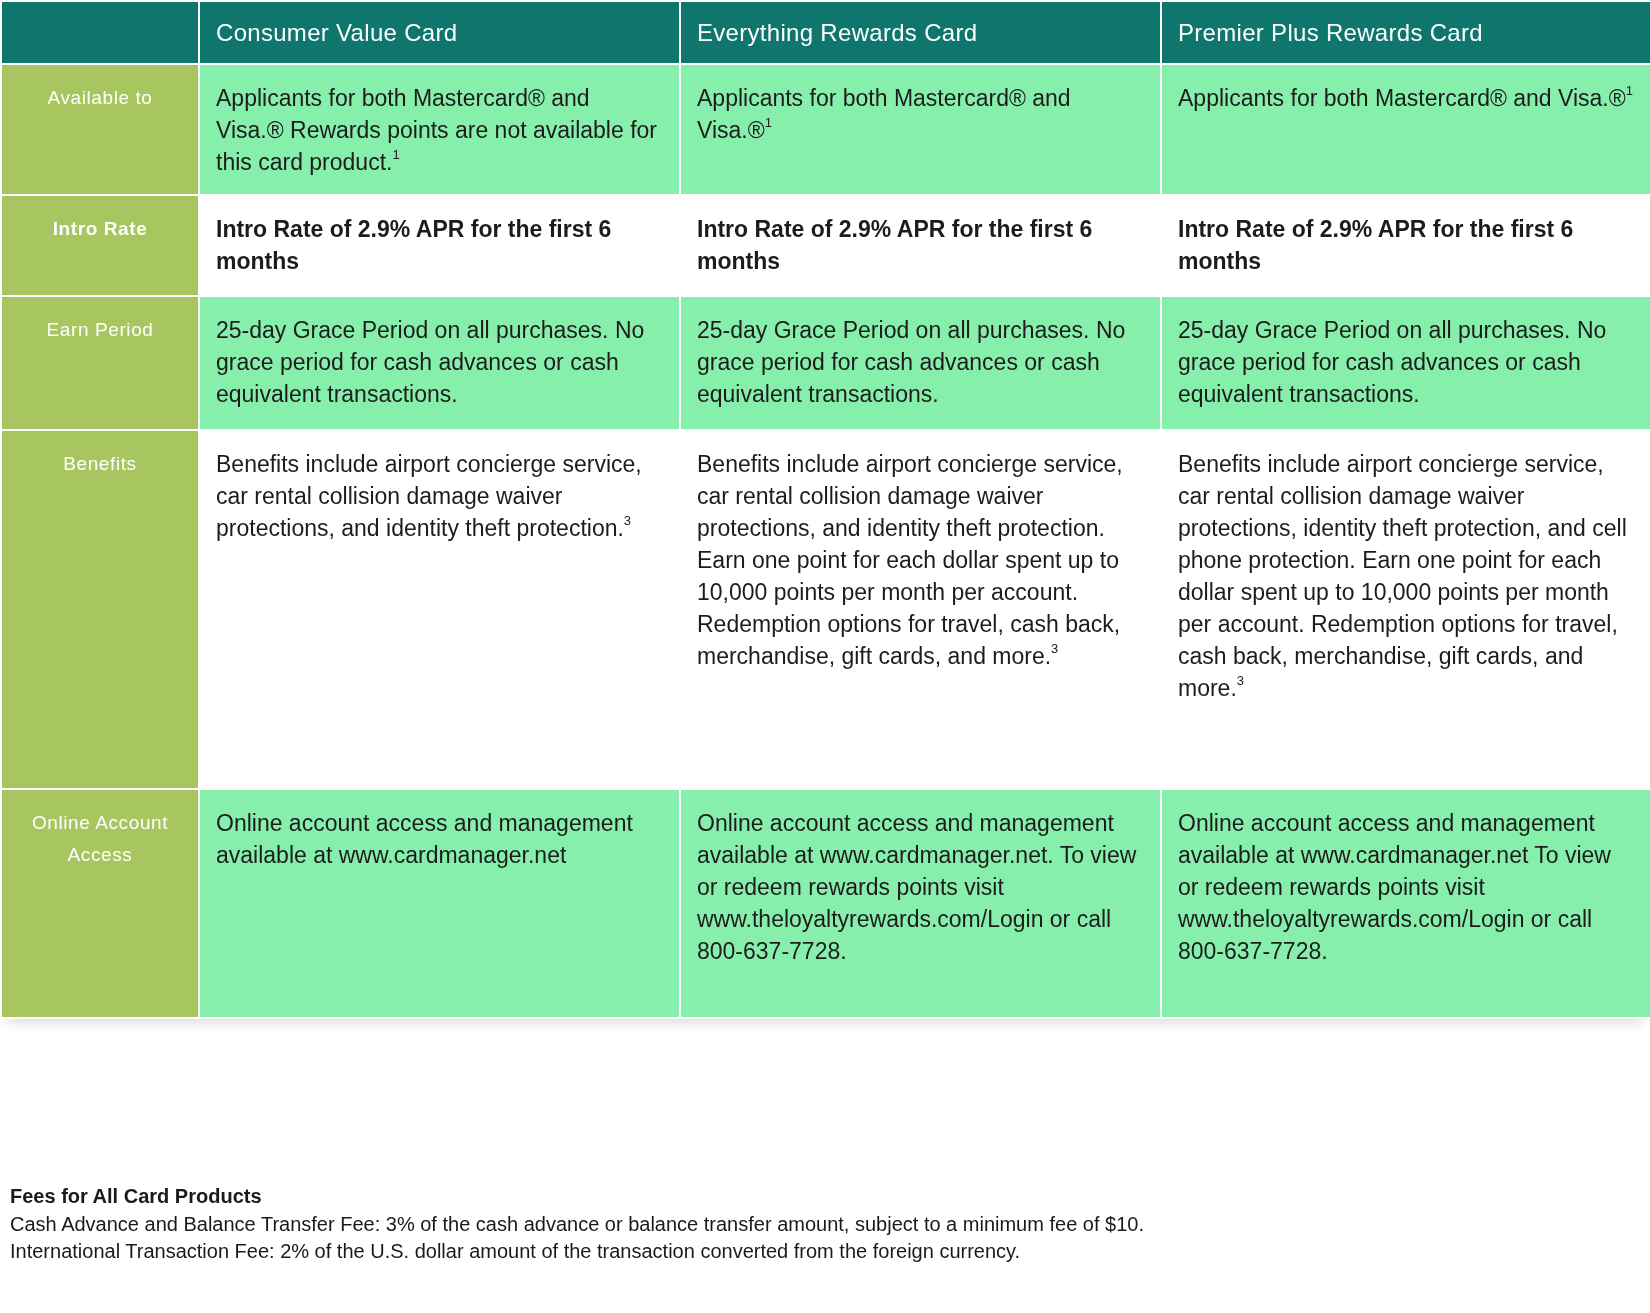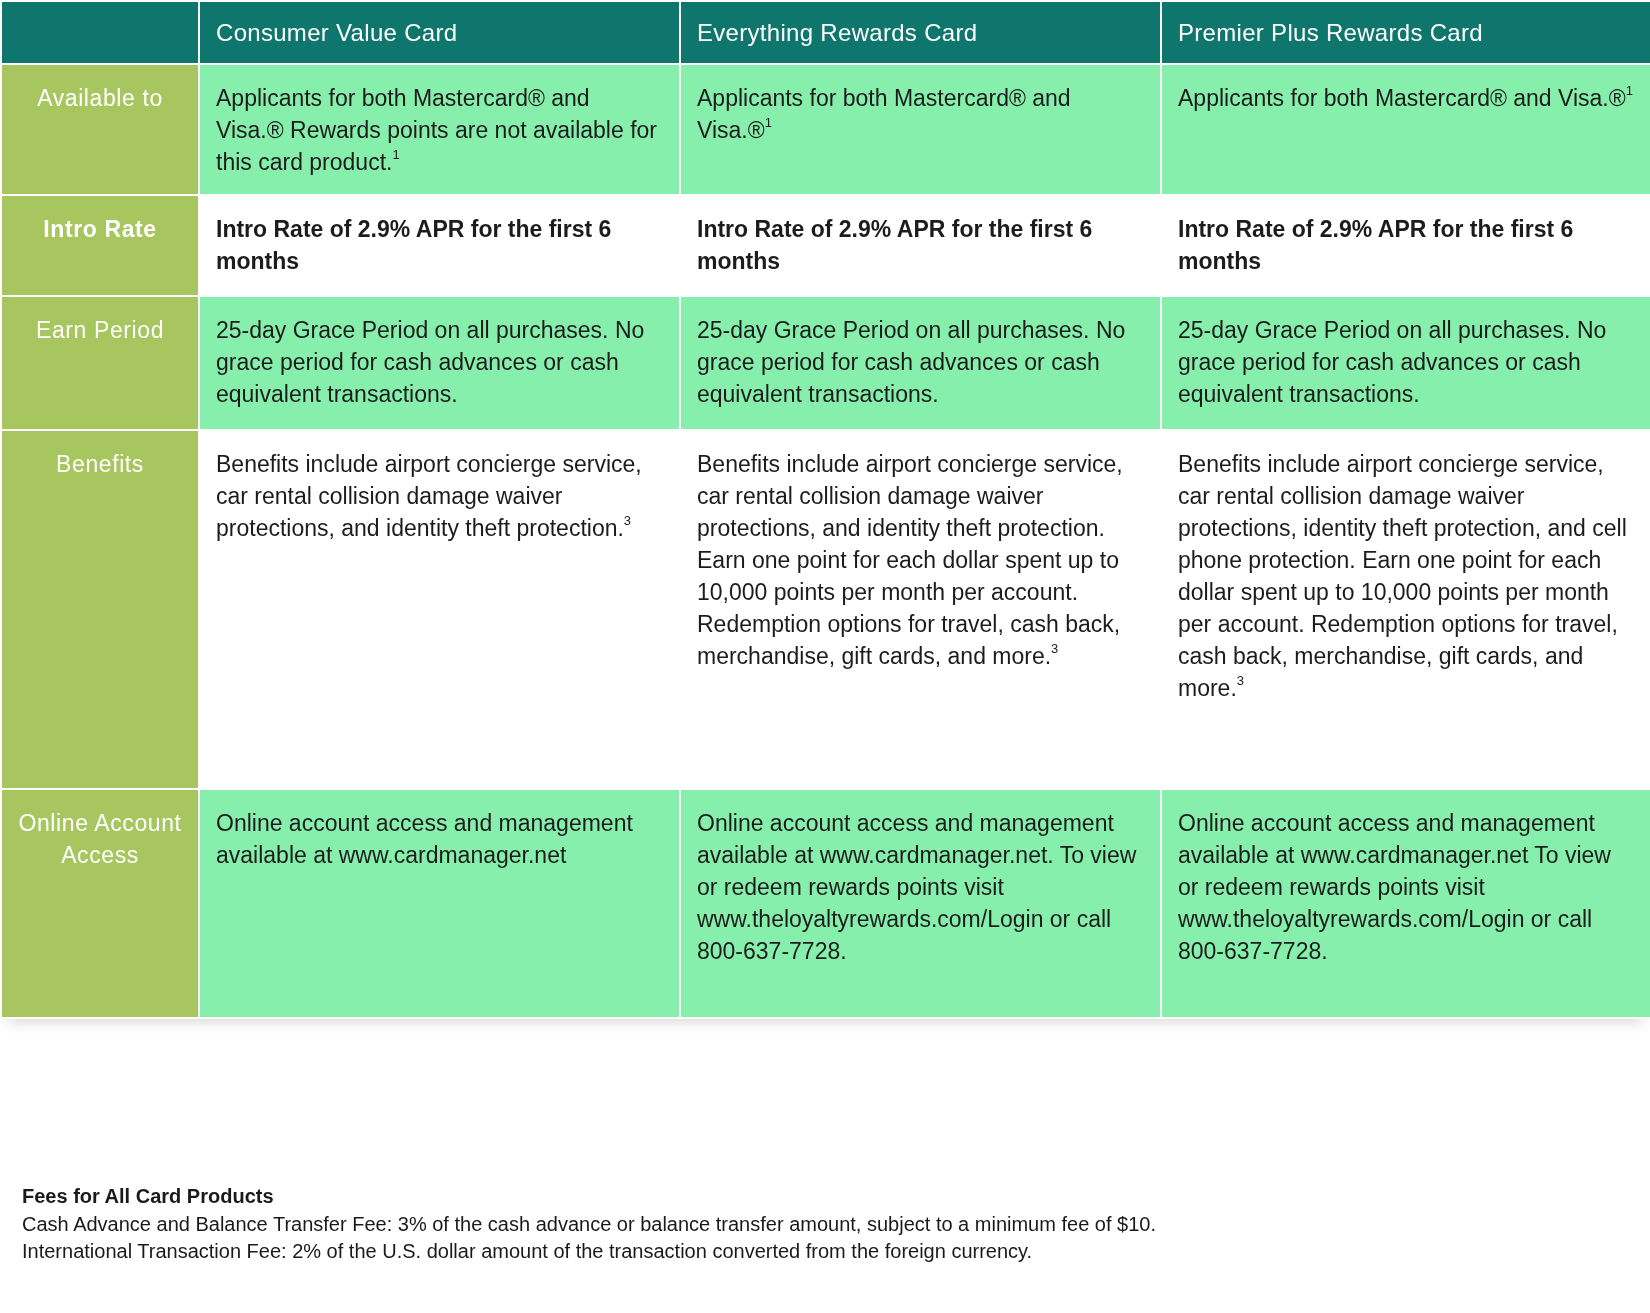--- a/index.html
+++ b/index.html
@@ -44,21 +44,21 @@
       text-align: left;
       padding: 0 16px;
       height: 61px;
       vertical-align: middle;
     }
     th.hdr.corner { padding: 0; }
 
     td.label {
       background: #a8c660;
       color: #ffffff;
-      font-size: 23px;
+      font-size: 19px;
       letter-spacing: 0.6px;
       text-align: center;
       vertical-align: top;
       padding: 17px 6px 0 6px;
       line-height: 32px;
     }
     td.cell {
       font-size: 23px;
       line-height: 32px;
       vertical-align: top;
@@ -79,21 +79,21 @@
     sup {
       font-size: 13px;
       line-height: 0;
       vertical-align: super;
       position: relative;
       top: -2px;
     }
 
     .fees {
       position: absolute;
-      left: 22px;
+      left: 10px;
       top: 1183px;
       font-size: 20px;
       line-height: 27.5px;
       color: #1a1a1a;
     }
     .fees .fees-title {
       font-weight: bold;
     }
   </style>
 </head>

